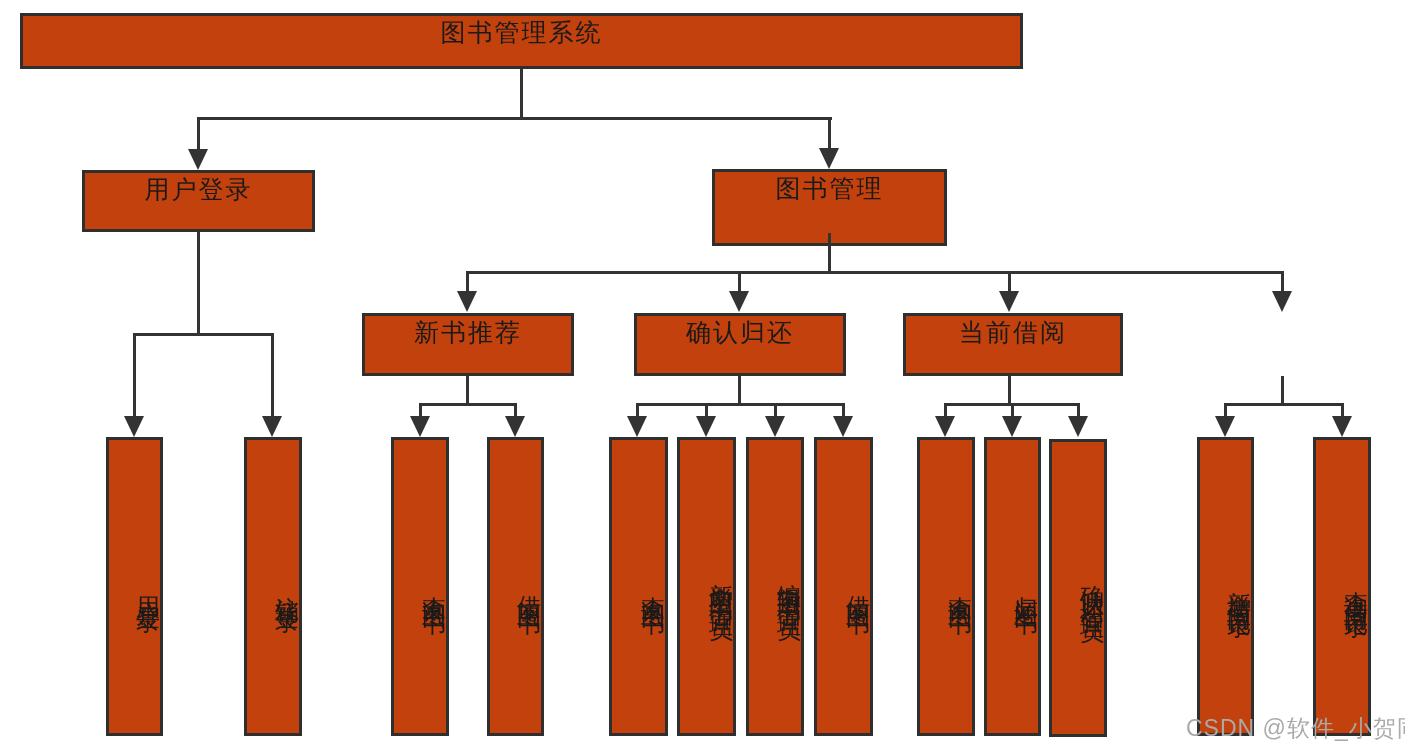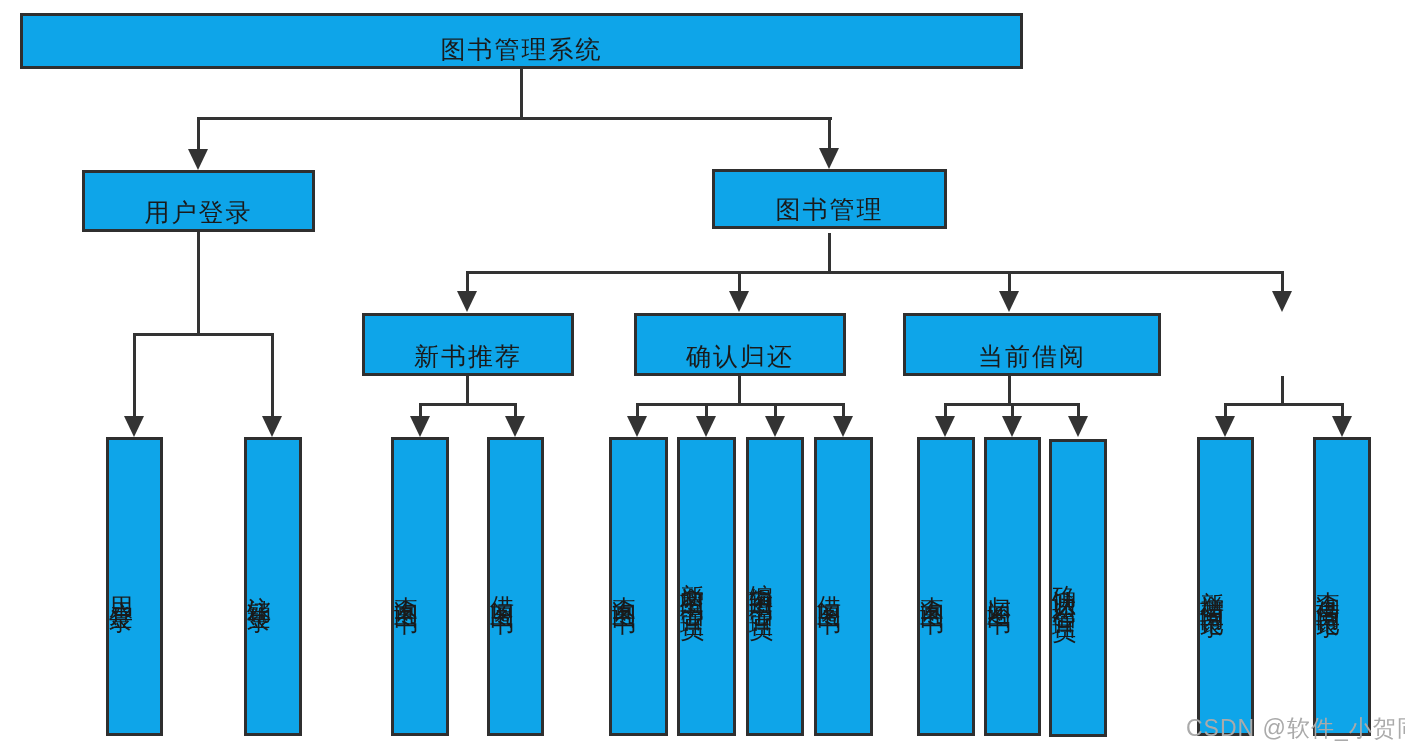--- a/index.html
+++ b/index.html
@@ -7,23 +7,23 @@
     position:relative;
     width:1405px;height:747px;
     background:#ffffff;
     font-family:"Liberation Sans", sans-serif;
     overflow:hidden;
   }
   
   .box{
     position:absolute;
     box-sizing:border-box;
-    background:#0ea5e9;
+    background:#c2410c;
     border:3px solid #2f2f2f;
-    display:flex;align-items:flex-end;justify-content:center;
+    display:flex;align-items:flex-start;justify-content:center;
     color:#1a1a1a;
   }
   .box.h{font-size:25px;letter-spacing:2px;white-space:nowrap;}
   .box.v{
     font-size:24px;
     letter-spacing:5px;
     writing-mode:vertical-rl;
     text-align:center;
     line-height:1;
   }
@@ -62,21 +62,21 @@
   <div class="hl" style="left:197px;top:117px;width:635px"></div>
 
   <div class="vl" style="left:197px;top:117px;height:34px"></div>
   <div class="ah" style="left:188px;top:149px"></div>
   <div class="vl" style="left:828px;top:117px;height:33px"></div>
   <div class="ah" style="left:819px;top:148px"></div>
 
   <div class="box h" style="left:82px;top:170px;width:233px;height:62px">
     <span>用户登录</span>
   </div>
-  <div class="box h" style="left:712px;top:169px;width:235px;height:60px">
+  <div class="box h" style="left:712px;top:169px;width:235px;height:77px">
     <span>图书管理</span>
   </div>
 
   <div class="vl" style="left:197px;top:232px;height:104px"></div>
   <div class="hl" style="left:133px;top:333px;width:141px"></div>
   <div class="vl" style="left:133px;top:333px;height:84px"></div>
   <div class="ah" style="left:124px;top:416px"></div>
   <div class="vl" style="left:271px;top:333px;height:84px"></div>
   <div class="ah" style="left:262px;top:416px"></div>
 
@@ -90,21 +90,21 @@
   <div class="ah" style="left:999px;top:291px"></div>
   <div class="vl" style="left:1281px;top:271px;height:22px"></div>
   <div class="ah" style="left:1272px;top:291px"></div>
 
   <div class="box h" style="left:362px;top:313px;width:212px;height:63px">
     <span>新书推荐</span>
   </div>
   <div class="box h" style="left:634px;top:313px;width:212px;height:63px">
     <span>确认归还</span>
   </div>
-  <div class="box h" style="left:903px;top:313px;width:258px;height:63px">
+  <div class="box h" style="left:903px;top:313px;width:220px;height:63px">
     <span>当前借阅</span>
   </div>
 
   <div class="vl" style="left:466px;top:376px;height:30px"></div>
   <div class="vl" style="left:738px;top:376px;height:30px"></div>
   <div class="vl" style="left:1008px;top:376px;height:30px"></div>
   <div class="vl" style="left:1281px;top:376px;height:30px"></div>
 
   <div class="hl" style="left:419px;top:403px;width:98px"></div>
   <div class="hl" style="left:636px;top:403px;width:209px"></div>

